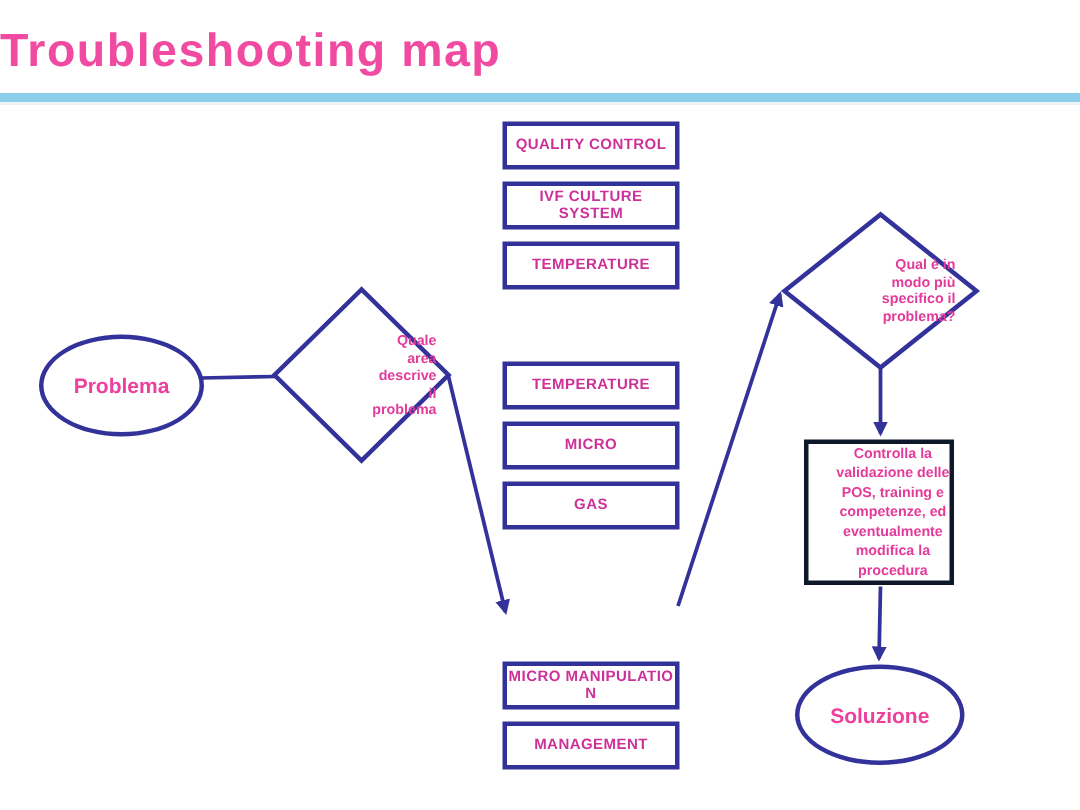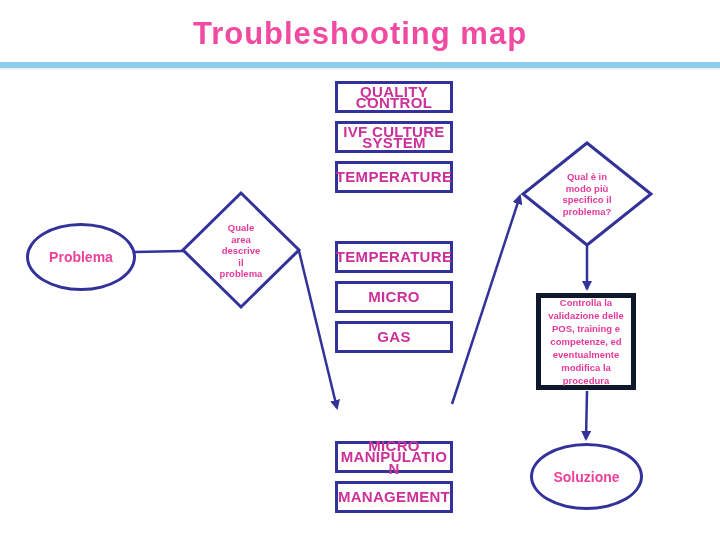--- a/index.html
+++ b/index.html
@@ -6,21 +6,21 @@
   #slide {
     position: relative;
     width: 720px; height: 540px;
     background: #ffffff;
     overflow: hidden;
     font-family: "Liberation Sans", sans-serif;
   }
   .title {
     position: absolute;
     left: 0; top: 16px; width: 720px;
-    text-align: center;
+    text-align: left;
     font-size: 31px;
     font-weight: bold;
     color: #f04ba0;
     letter-spacing: 1px;
   }
   .divider {
     position: absolute;
     left: 0; top: 62px; width: 720px; height: 6px;
     background: #8ccfec;
     border-bottom: 2px solid #eef2f5;
@@ -33,21 +33,21 @@
   .cat-box {
     position: absolute;
     left: 335px; width: 118px; height: 32px;
     box-sizing: border-box;
     border: 3px solid #32329a;
     background: #ffffff;
     display: flex; align-items: center; justify-content: center;
     text-align: center;
   }
   .cat-box span {
-    font-size: 15px;
+    font-size: 10px;
     font-weight: bold;
     color: #cc3099;
     line-height: 11.5px;
     white-space: pre-line;
     letter-spacing: 0.3px;
   }
   .ellipse {
     position: absolute;
     box-sizing: border-box;
     border: 3px solid #32329a;
@@ -55,34 +55,34 @@
     background: #ffffff;
     display: flex; align-items: center; justify-content: center;
   }
   .ellipse span {
     font-size: 14px;
     font-weight: bold;
     color: #ed3f9b;
   }
   .diamond-text {
     position: absolute;
-    text-align: center;
+    text-align: right;
     font-size: 9.5px;
     font-weight: bold;
     color: #e43a9a;
     line-height: 11.5px;
     white-space: pre-line;
   }
   .action-box {
     position: absolute;
     left: 536px; top: 293px; width: 100px; height: 97px;
     box-sizing: border-box;
-    border: 5px solid #0f172a;
+    border: 3px solid #0f172a;
     background: #ffffff;
-    display: flex; align-items: center; justify-content: center;
+    display: flex; align-items: center; justify-content: flex-end;
     text-align: center;
   }
   .action-box span {
     font-size: 9.5px;
     font-weight: bold;
     color: #e43a9a;
     line-height: 13px;
     white-space: pre-line;
   }
 </style>

